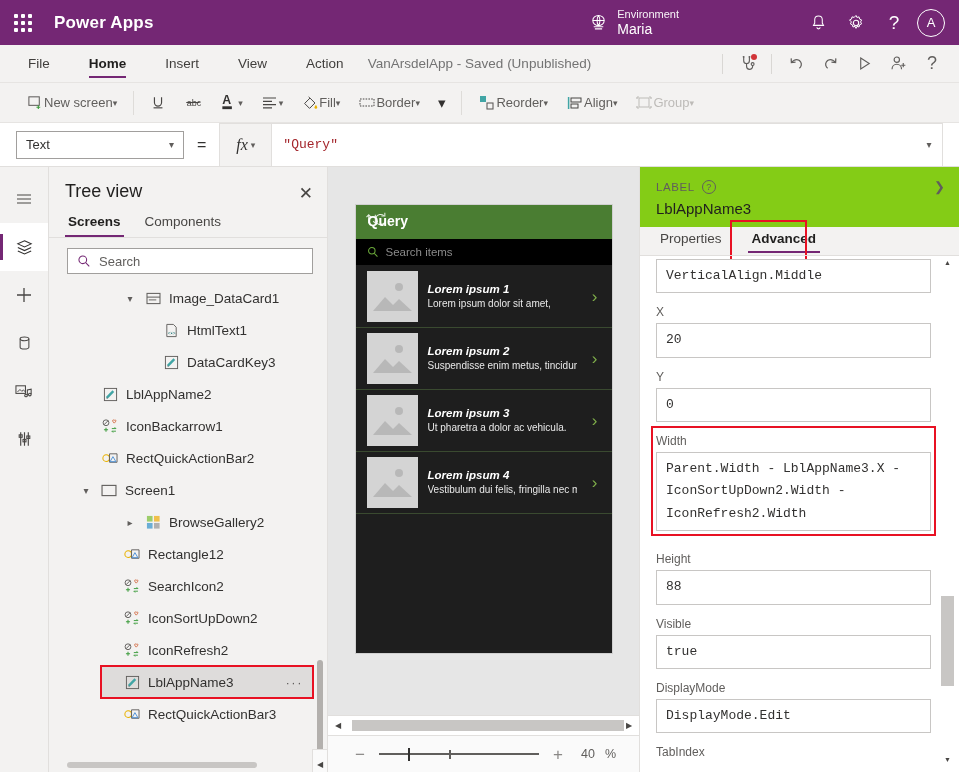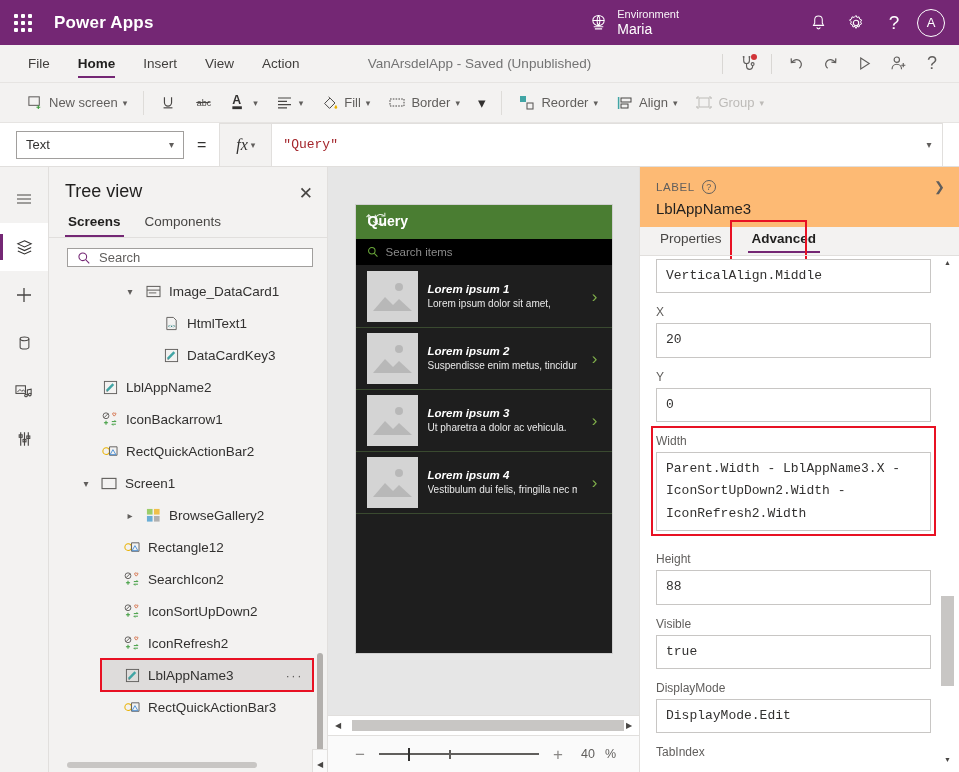--- a/index.html
+++ b/index.html
@@ -30,21 +30,21 @@
   .avatar-circle {
     width:28px;height:28px;border-radius:50%;border:1.3px solid #fff;
     display:flex;align-items:center;justify-content:center;font-size:13px;margin-right:14px;margin-left:4px;
   }
 
   
   .menubar {
     height:38px; flex:0 0 38px; background:#f3f2f1; display:flex; align-items:center;
     border-bottom:1px solid #e6e4e2; position:relative;
   }
-  .menu-items { display:flex; align-items:center; height:100%; padding-left:16px; gap:4px; }
+  .menu-items { display:flex; align-items:center; height:100%; padding-left:16px; gap:15px; }
   .menu-item {
     padding:0 12px; height:100%; display:flex; align-items:center; font-size:13.5px;
     color:#403e3c; cursor:pointer; position:relative;
   }
   .menu-item.active { font-weight:bold; color:#201f1e; }
   .menu-item.active::after {
     content:""; position:absolute; left:12px; right:12px; bottom:4px; height:2px; background:#742774;
   }
   .appname {
     position:absolute; left:0; right:0; text-align:center; font-size:13.5px; color:#737373;
@@ -53,21 +53,21 @@
   .menubar-right { margin-left:auto; display:flex; align-items:center; height:100%; padding-right:10px; }
   .vsep { width:1px; height:20px; background:#d9d7d4; margin:0 7px; }
   .mb-icon { width:34px;height:30px;display:flex;align-items:center;justify-content:center;cursor:pointer;position:relative; }
   .reddot { position:absolute; top:5px; right:7px; width:6px;height:6px;border-radius:50%;background:#d13438; }
 
   
   .ribbon {
     height:40px; flex:0 0 40px; background:#f3f2f1; display:flex; align-items:center;
     border-bottom:1px solid #e6e4e2; padding-left:18px;
   }
-  .rb { display:flex; align-items:center; gap:5px; padding:0 9px; height:30px; cursor:pointer; color:#605e5c; font-size:13px; }
+  .rb { display:flex; align-items:center; padding:0 9px; height:30px; cursor:pointer; color:#605e5c; font-size:13px; }
   .rb.disabled { color:#bdbbb8; }
   .rb-sep { width:1px; height:24px; background:#dedcd9; margin:0 7px; }
   .chev { font-size:9px; color:#605e5c; }
 
   
   .formulabar {
     height:44px; flex:0 0 44px; background:#fff; display:flex; align-items:center;
     padding:0 16px; gap:10px; border-bottom:1px solid #e1dfdd;
   }
   .prop-select {
@@ -102,21 +102,21 @@
   .treepanel { width:279px; flex:0 0 279px; background:#f3f2f1; display:flex; flex-direction:column; position:relative; border-right:1px solid #e1dfdd; }
   .tree-header { display:flex; align-items:flex-end; padding:14px 14px 8px 16px;gap:30px; }
   .tree-title { font-size:18px; color:#201f1e; }
   .tree-close { margin-left:auto; cursor:pointer; color:#484644; font-size:17px; line-height:1; }
   .tree-tabs { display:flex; gap:4px; padding:0 16px; border-bottom:1px solid #e1dfdd; }
   .tree-tab { padding:4px 3px 8px; font-size:13.5px; color:#484644; cursor:pointer; position:relative; margin-right:14px; }
   .tree-tab.active { font-weight:bold; color:#201f1e; }
   .tree-tab.active::after { content:""; position:absolute; left:0; right:0; bottom:0; height:2px; background:#742774; }
   .tree-search-wrap { padding:10px 14px 6px 18px; }
   .tree-search {
-    height:19px; border:1px solid #a19f9d; background:#fff; display:flex; align-items:center; gap:8px; padding:0 9px;
+    height:26px; border:1px solid #a19f9d; background:#fff; display:flex; align-items:center; gap:8px; padding:0 9px;
   }
   .tree-search .ph { color:#605e5c; font-size:13px; }
   .tree-list { flex:1; overflow:hidden; position:relative; padding-top:2px; }
   .tnode {
     height:32px; display:flex; align-items:center; gap:7px; padding-right:10px; cursor:pointer; position:relative;
     font-size:13.5px; color:#323130;
   }
   .tnode.selected { background:#dedcdb; }
   .tnode.highlight { outline:2.5px solid #e81123; outline-offset:-1px; z-index:3; }
   .twist { width:14px; text-align:center; color:#605e5c; font-size:10px; flex:0 0 14px; }
@@ -173,21 +173,21 @@
   .zoom-minus,.zoom-plus { font-size:17px; color:#8a8886; cursor:pointer; width:18px; text-align:center; line-height:1; }
   .zoom-track { width:160px; height:14px; position:relative; cursor:pointer; }
   .zoom-line { position:absolute; top:6px; left:0; right:0; height:1.6px; background:#605e5c; }
   .zoom-handle { position:absolute; left:29px; top:1px; width:2.5px; height:13px; background:#323130; }
   .zoom-tick { position:absolute; left:70px; top:2.5px; width:1.6px; height:9px; background:#605e5c; }
   .zoom-val { font-size:12.5px; color:#605e5c; min-width:18px; text-align:right; }
   .zoom-pct { font-size:12.5px; color:#605e5c; }
 
   
   .proppanel { width:320px; flex:0 0 320px; background:#fff; display:flex; flex-direction:column; border-left:1px solid #e1dfdd; position:relative; }
-  .pp-head { padding:12px 14px 0 16px; background:#fdba74; }
+  .pp-head { padding:12px 14px 0 16px; background:#84cc16; }
   .pp-kind { display:flex; align-items:center; gap:7px; }
   .pp-kind-label { font-size:11.5px; letter-spacing:.6px; color:#605e5c; }
   .pp-help { width:14px;height:14px;border:1px solid #605e5c;border-radius:50%;font-size:9px;color:#605e5c;display:flex;align-items:center;justify-content:center;cursor:pointer; }
   .pp-expand { margin-left:auto; color:#605e5c; font-size:13px; cursor:pointer; }
   .pp-name { font-size:15px; color:#201f1e; padding:6px 0 10px; }
   .pp-tabs { display:flex; gap:0; background:#f3f2f1; padding:0 16px; }
   .pp-tab { padding:4px 4px 9px; margin-right:22px; font-size:13.5px; color:#484644; cursor:pointer; position:relative; }
   .pp-tab.active { font-weight:bold; color:#201f1e; }
   .pp-tab.active::after { content:""; position:absolute; left:0; right:0; bottom:2px; height:2.5px; background:#742774; }
   .pp-tab-highlight { position:absolute; border:2.5px solid #e81123; pointer-events:none; }

